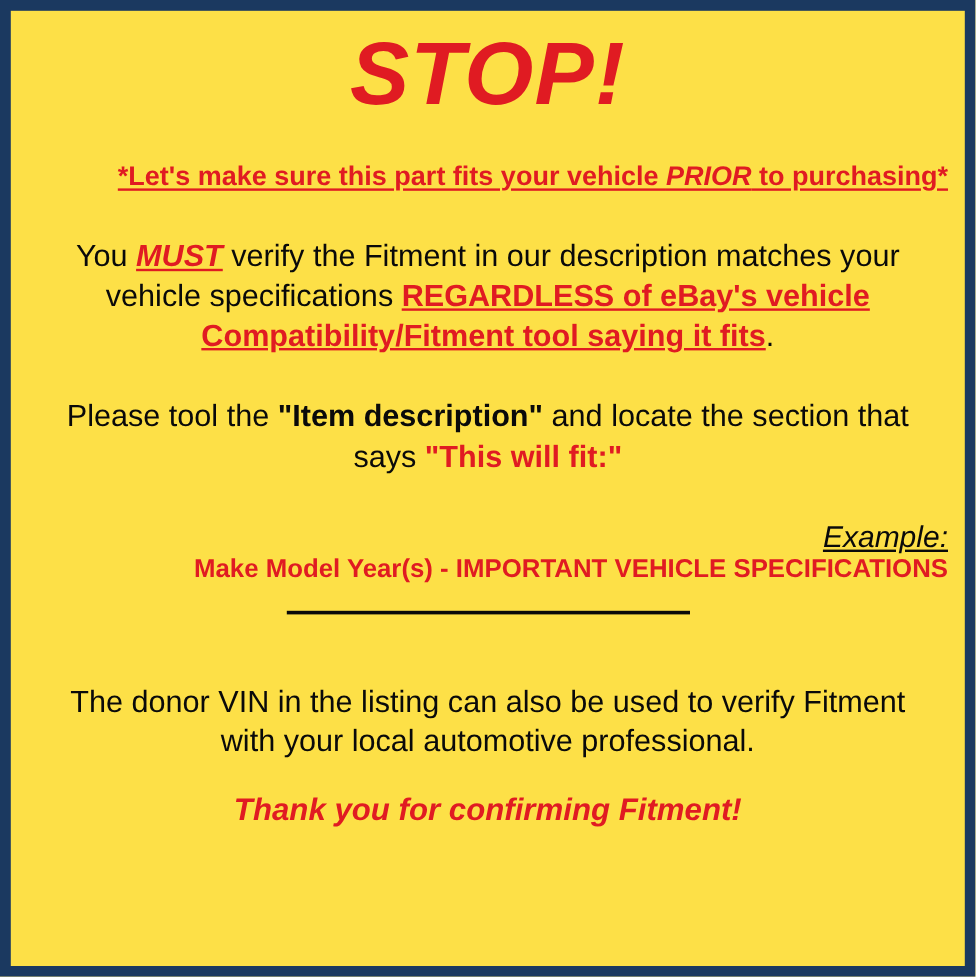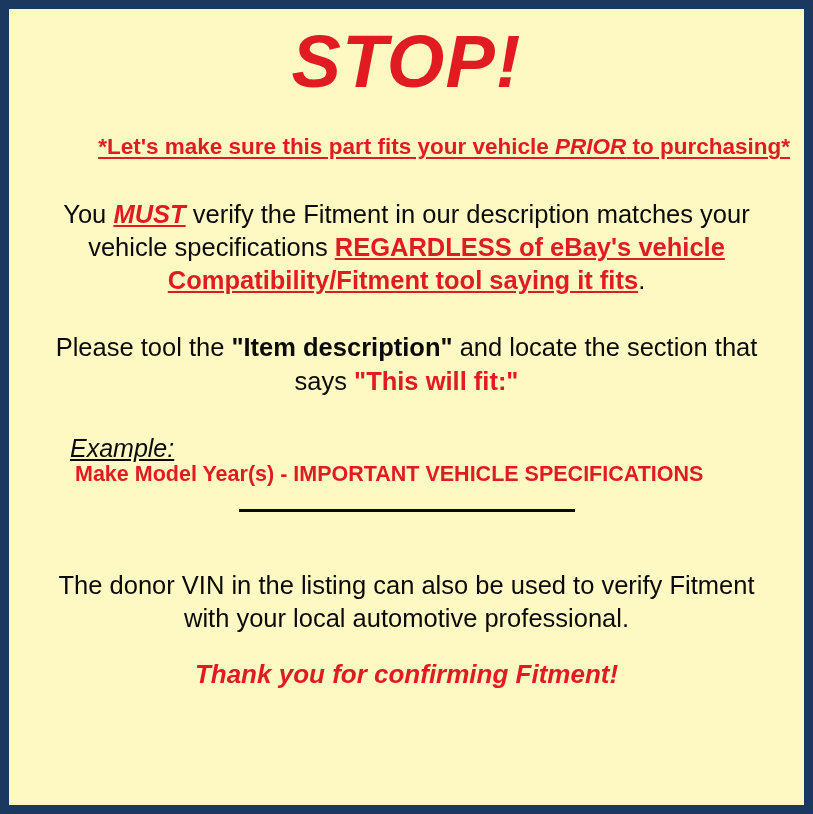--- a/index.html
+++ b/index.html
@@ -87,21 +87,21 @@
     font-weight: bold;
   }
 
   .p-must       { margin-top: 38px; }
   .p-itemdesc   { margin-top: 34px; }
 
   
   .example-block {
     margin-top: 36px;
     padding-left: 47px;
-    text-align: left;
+    text-align: right;
   }
   .example-label {
     color: #0a0a0a;
     font-style: italic;
     font-size: 25px;
     text-decoration: underline;
     text-underline-offset: 2px;
     display: inline-block;
     line-height: 1.15;
   }
@@ -141,21 +141,21 @@
     font-weight: bold;
     font-style: italic;
     font-size: 26px;
     line-height: 1.2;
     margin-top: 24px;
   }
 </style>
 </head>
 <body>
 
-<div id="notice-card" style="border-color: rgb(27, 57, 96); background: #fef9c3;">
+<div id="notice-card" style="border-color: rgb(27, 57, 96); background: #fde047;">
   <div class="inner">
 
     <div class="headline">STOP!</div>
 
     <div class="tagline">
       <span class="u">*Let's make sure this part fits your vehicle </span><span class="u it">PRIOR</span><span class="u"> to purchasing*</span>
     </div>
 
     <div class="para p-must">
       <span>You </span><span class="mustword">MUST</span><span> verify the Fitment in our description matches your vehicle specifications </span><span class="redbold-u">REGARDLESS of eBay's vehicle Compatibility/Fitment tool saying it fits</span><span>.</span>

